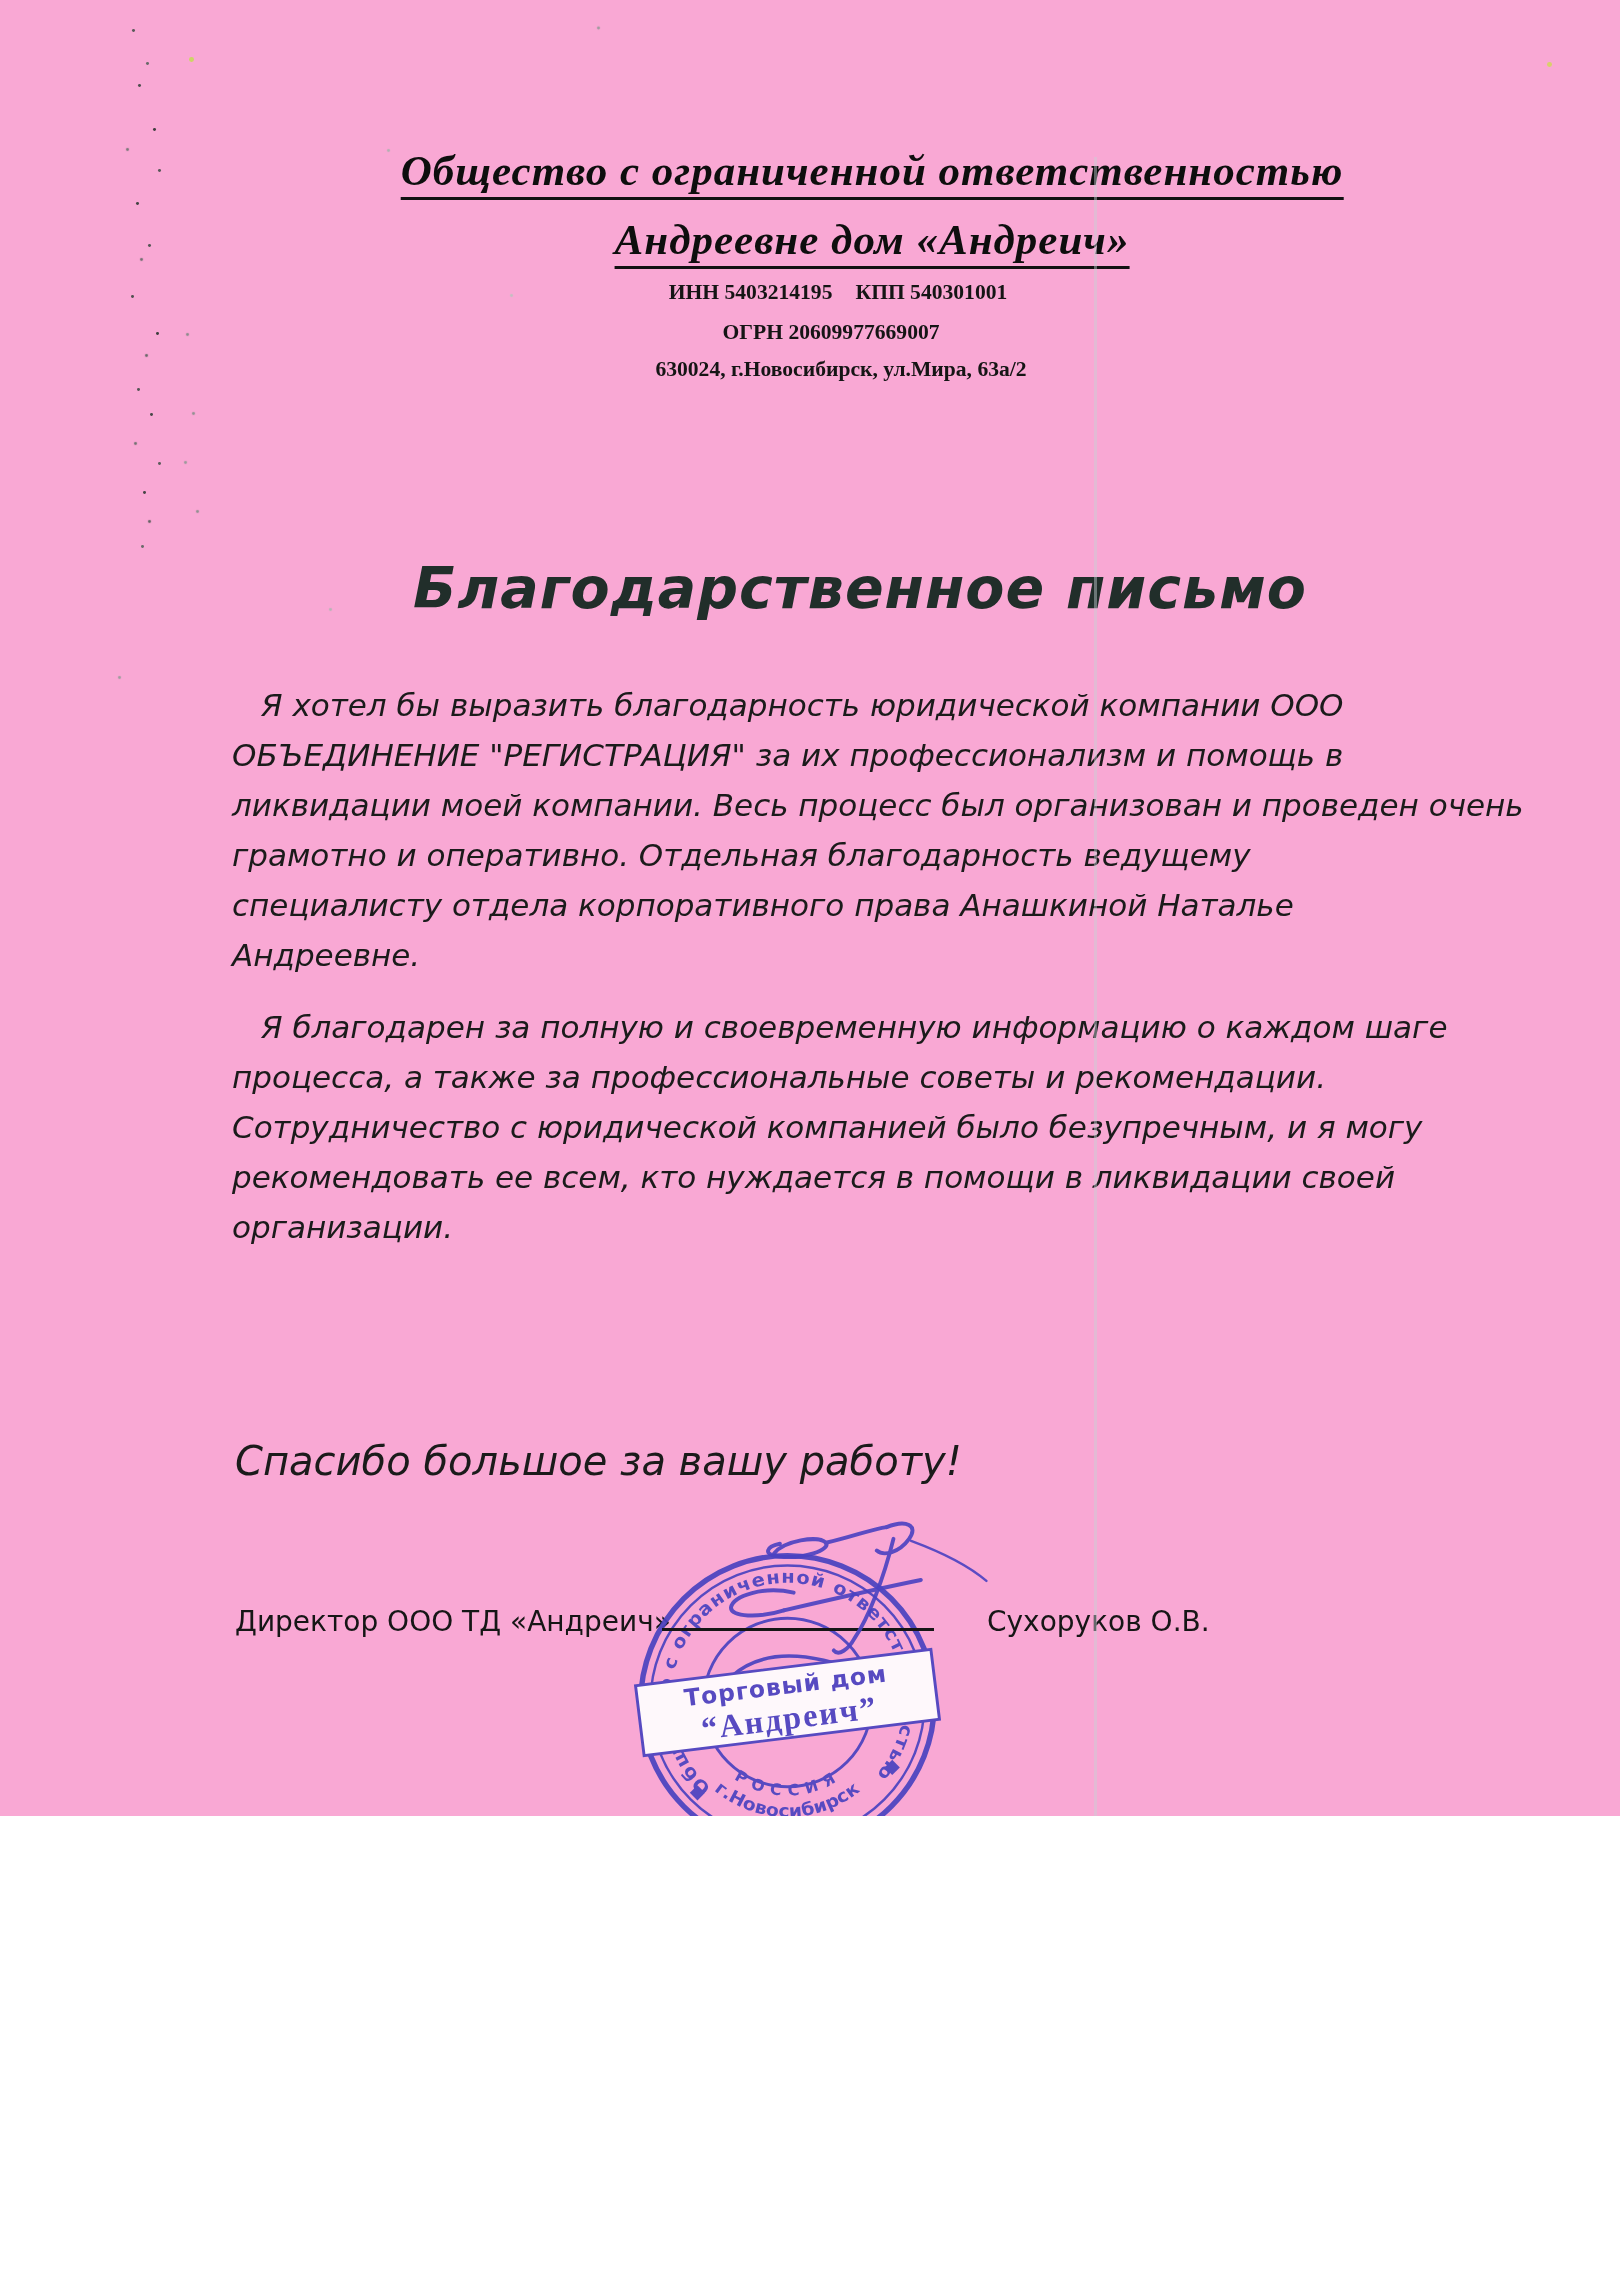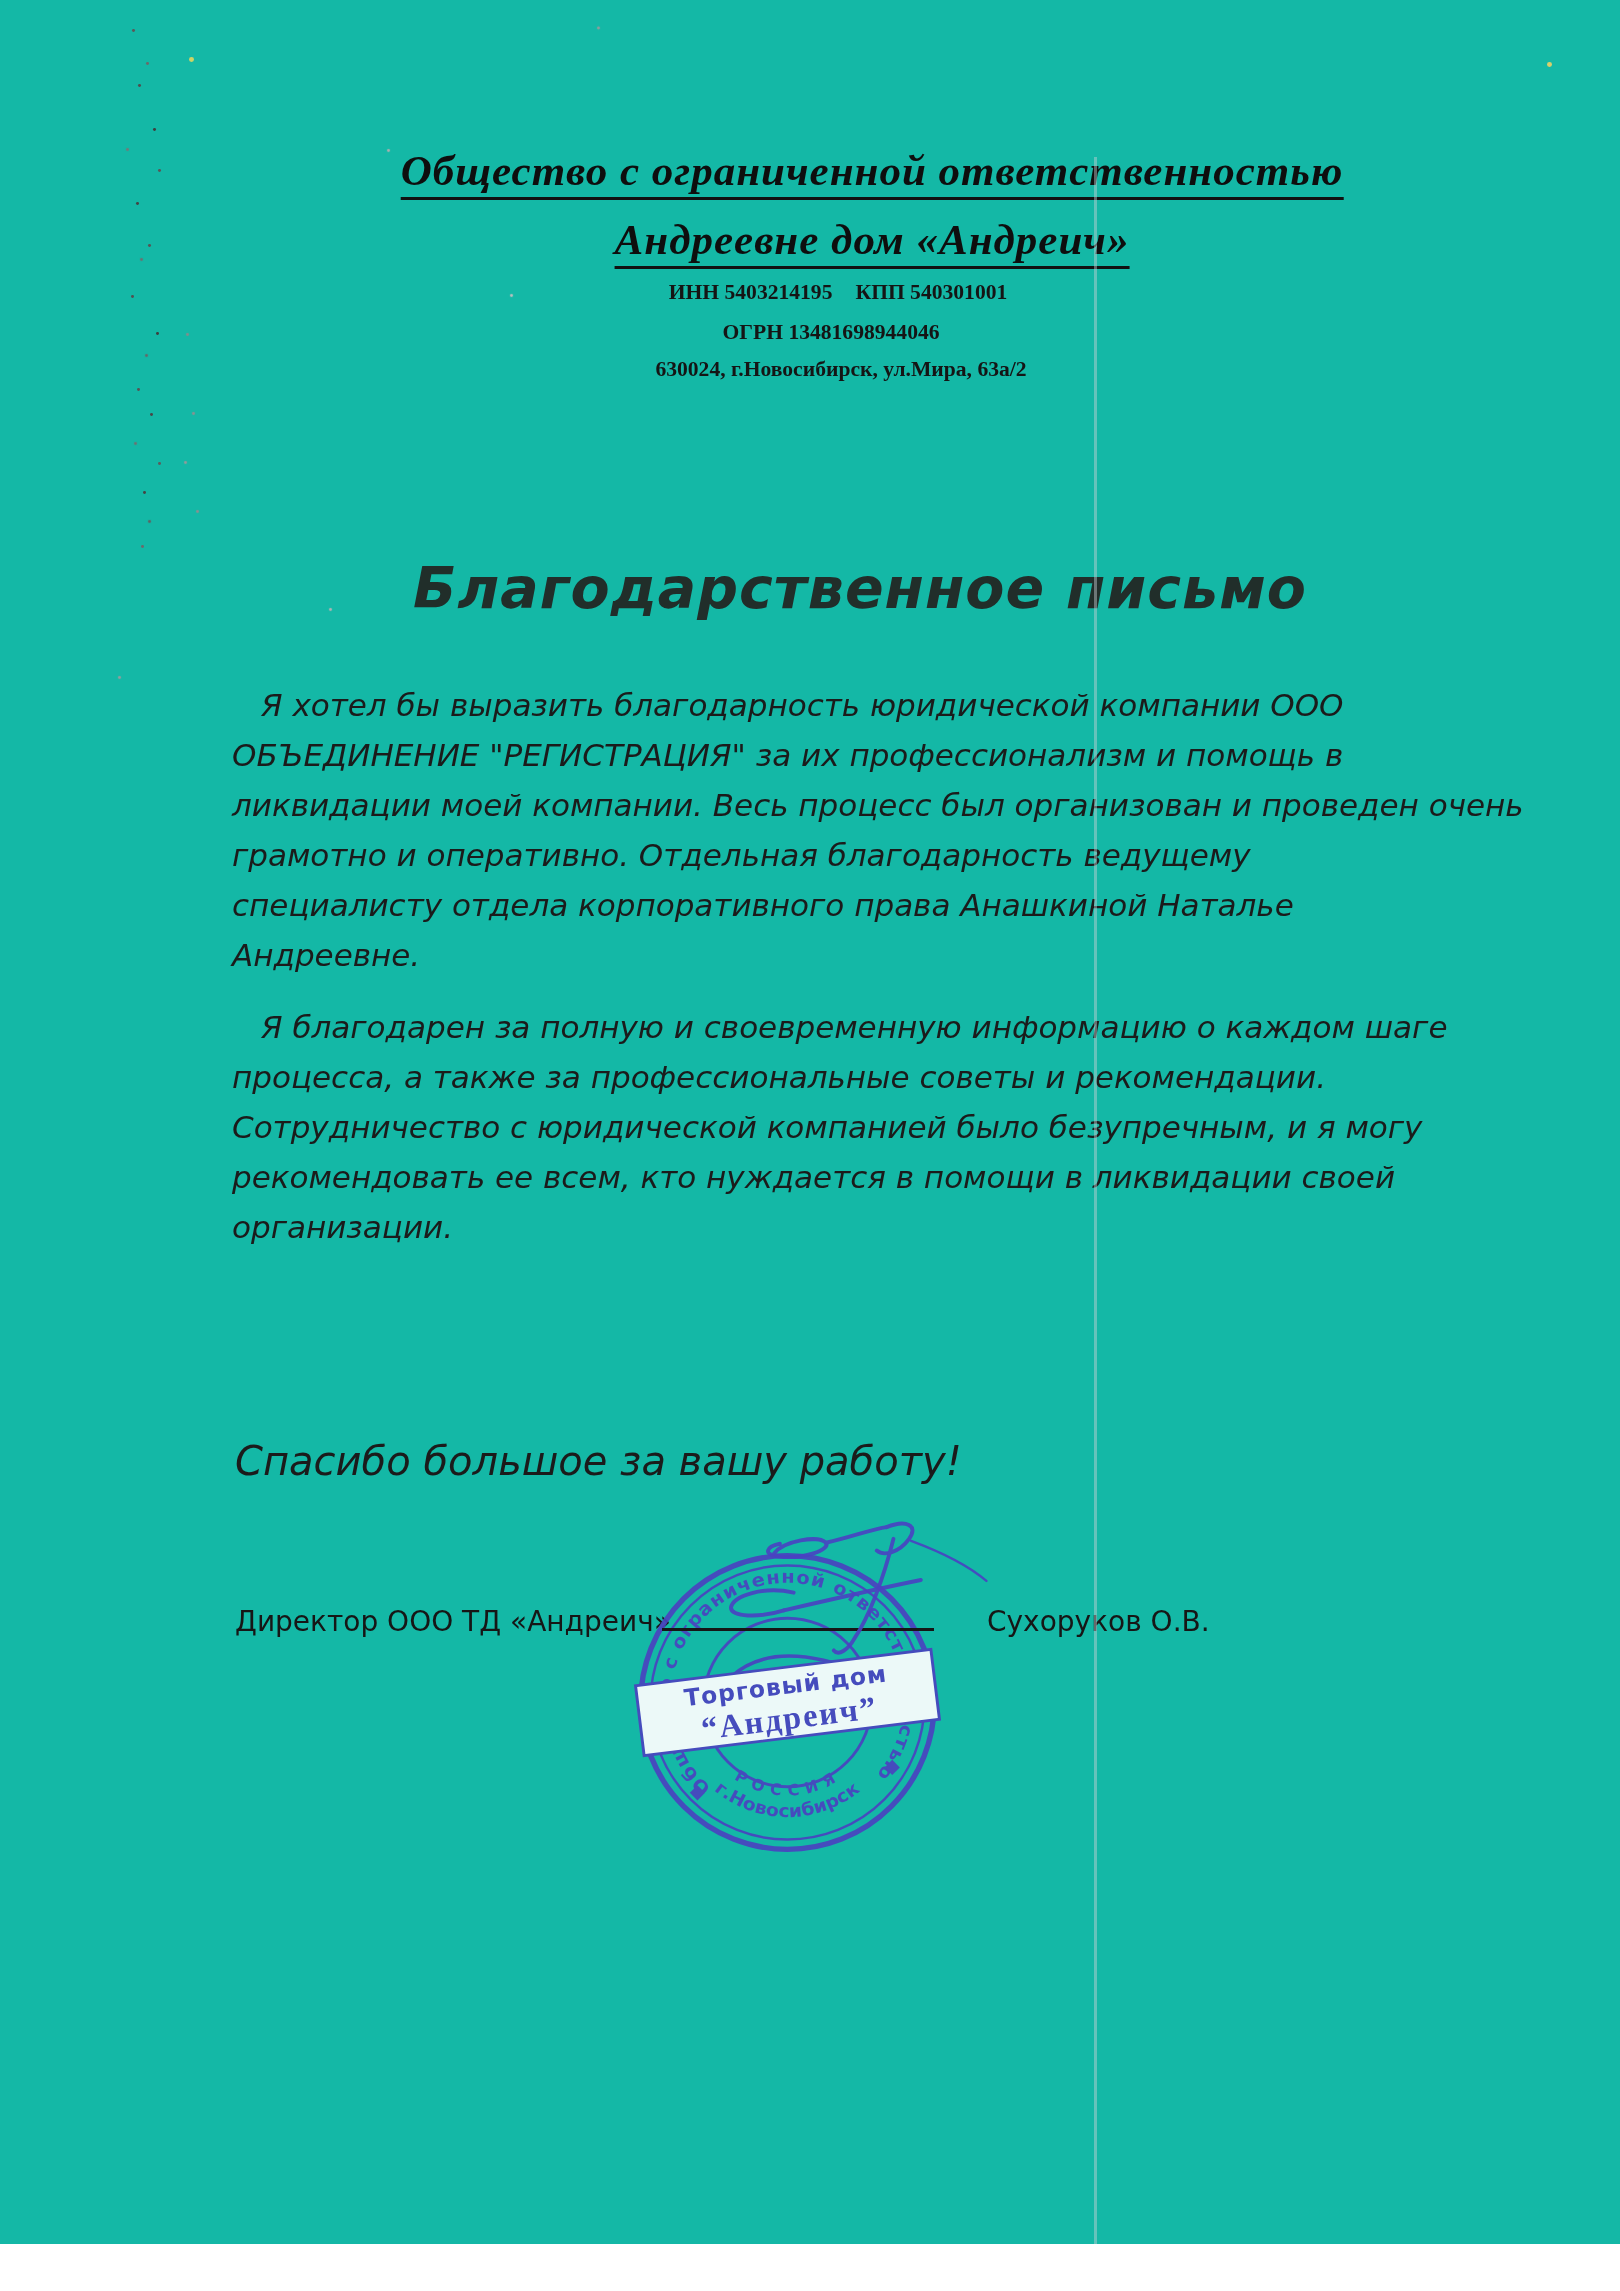--- a/index.html
+++ b/index.html
@@ -1,16 +1,16 @@
 <!DOCTYPE html>
 <html><head>
 <meta charset="utf-8">
 <style>
   html,body{margin:0;padding:0;background:#ffffff;}
-  #page{position:relative;width:1620px;height:2244px;background:#14b8a6;overflow:hidden;
+  #page{position:relative;width:1620px;height:1816px;background:#f9a8d4;overflow:hidden;
         font-family:"DejaVu Sans",sans-serif;color:#191919;}
 
   
   .hdr-line{position:absolute;left:872px;transform:translateX(-50%);white-space:nowrap;
             font-family:"Liberation Serif",serif;font-weight:bold;font-style:italic;
             font-size:43px;color:#0e0e0e;letter-spacing:1px;
             border-bottom:3.9px solid #111;padding-bottom:2.9px;line-height:1.1;}
   #org-type{top:147px;}
   #org-name{top:216px;}
 
@@ -68,21 +68,21 @@
 
 <div id="page">
 
   <div id="org-type" class="hdr-line">Общество с ограниченной ответственностью</div>
   <div id="org-name" class="hdr-line">Андреевне дом «Андреич»</div>
 
   <div id="inn-kpp" class="req-line">
     <span>ИНН 5403214195</span>
     <span>КПП 540301001</span>
   </div>
-  <div id="ogrn" class="req-line">ОГРН 13481698944046</div>
+  <div id="ogrn" class="req-line">ОГРН 20609977669007</div>
   <div id="addr" class="req-line">630024, г.Новосибирск, ул.Мира, 63а/2</div>
 
   <div id="title">Благодарственное письмо</div>
 
   <div id="body-text">
     <p class="para">Я хотел бы выразить благодарность юридической компании ООО
 ОБЪЕДИНЕНИЕ "РЕГИСТРАЦИЯ" за их профессионализм и помощь в
 ликвидации моей компании. Весь процесс был организован и проведен очень
 грамотно и оперативно. Отдельная благодарность ведущему
 специалисту отдела корпоративного права Анашкиной Наталье

